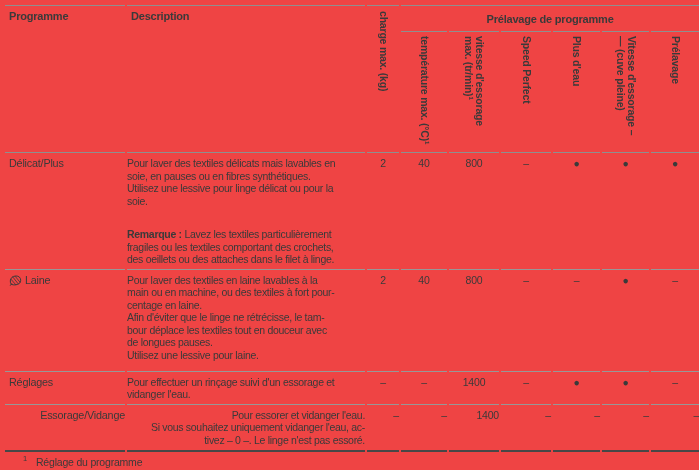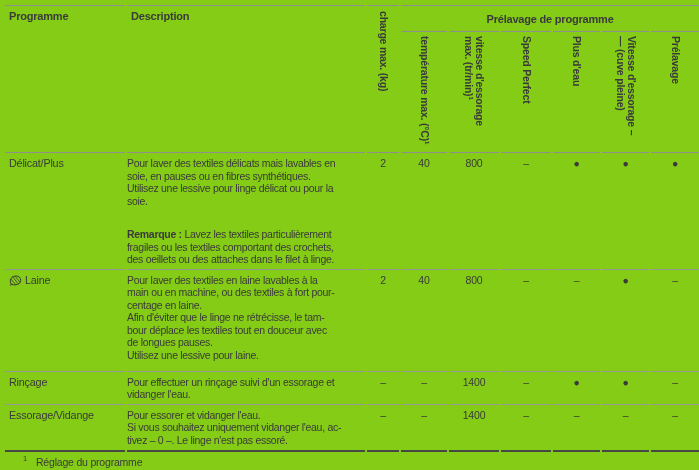--- a/index.html
+++ b/index.html
@@ -1,21 +1,21 @@
 <!DOCTYPE html>
 <html><head>
 <meta charset="utf-8">
 <style>
   html,body{margin:0;padding:0;background:#ffffff;}
   .page{
     width:699px;height:470px;box-sizing:border-box;
     padding:5px 3px 0 3px;
     font-family:"Liberation Sans",sans-serif;
     color:#3a3a3a;letter-spacing:-0.2px;
-    overflow:hidden;background:#84cc16;
+    overflow:hidden;background:#ef4444;
   }
   table.prog{
     border-collapse:separate;border-spacing:2px 0;
     table-layout:fixed;width:696px;
   }
   
   thead th{font-weight:bold;vertical-align:top;text-align:left;padding:0;}
   tr.hrow-a > th{border-top:1px solid #8f8f8f;}
   th.h-prog,th.h-desc{font-size:11px;padding:4px 0 0 4px;}
   th.h-group{
@@ -40,21 +40,21 @@
   th.h-charge .vtext{padding-top:5px;}
   
   tbody td{
     vertical-align:top;padding:4px 0 3px 0;
     font-size:10.5px;line-height:12.5px;
     border-bottom:1px solid #979797;
   }
   tbody tr.r0 td{height:95px;}
   tbody tr.r1 td{height:94px;}
   tbody tr.r2 td{height:24px;}
-  tbody tr.r3 td{height:38px;}
+  tbody tr.r3 td{height:38px;text-align:right;}
   tbody tr.last td{border-bottom:2px solid #474747;}
   td.c-prog{padding-left:4px;font-size:10.8px;}
   td.c-desc{letter-spacing:-0.3px;}
   td.val{text-align:center;font-size:10.5px;}
   .pl{white-space:pre-line;}
   .note-block{margin-top:21px;}
   .note-block b{letter-spacing:-0.3px;}
   .dotcell{font-size:10px;}
   .wool-ico{
     display:inline-block;vertical-align:-2px;margin-right:3px;color:#3a3a3a;
@@ -139,21 +139,21 @@
         </td>
         <td class="val">2</td>
         <td class="val">40</td>
         <td class="val">800</td>
         <td class="val dotcell">–</td>
         <td class="val dotcell">–</td>
         <td class="val dotcell">●</td>
         <td class="val dotcell">–</td>
       </tr>
       <tr class="r2">
-        <td class="c-prog"><span>Rinçage</span></td>
+        <td class="c-prog"><span>Réglages</span></td>
         <td class="c-desc">
           <div class="pl">Pour effectuer un rinçage suivi d'un essorage et
 vidanger l'eau.</div>
         </td>
         <td class="val">–</td>
         <td class="val">–</td>
         <td class="val">1400</td>
         <td class="val dotcell">–</td>
         <td class="val dotcell">●</td>
         <td class="val dotcell">●</td>

